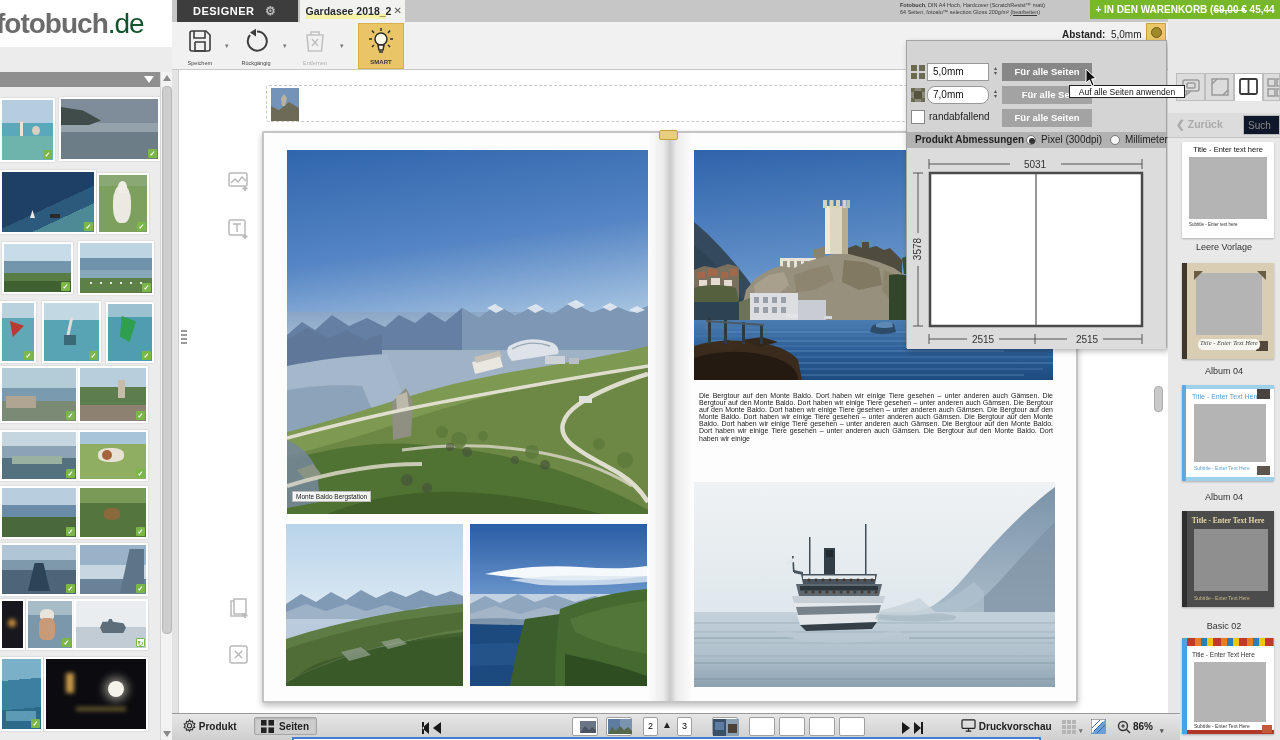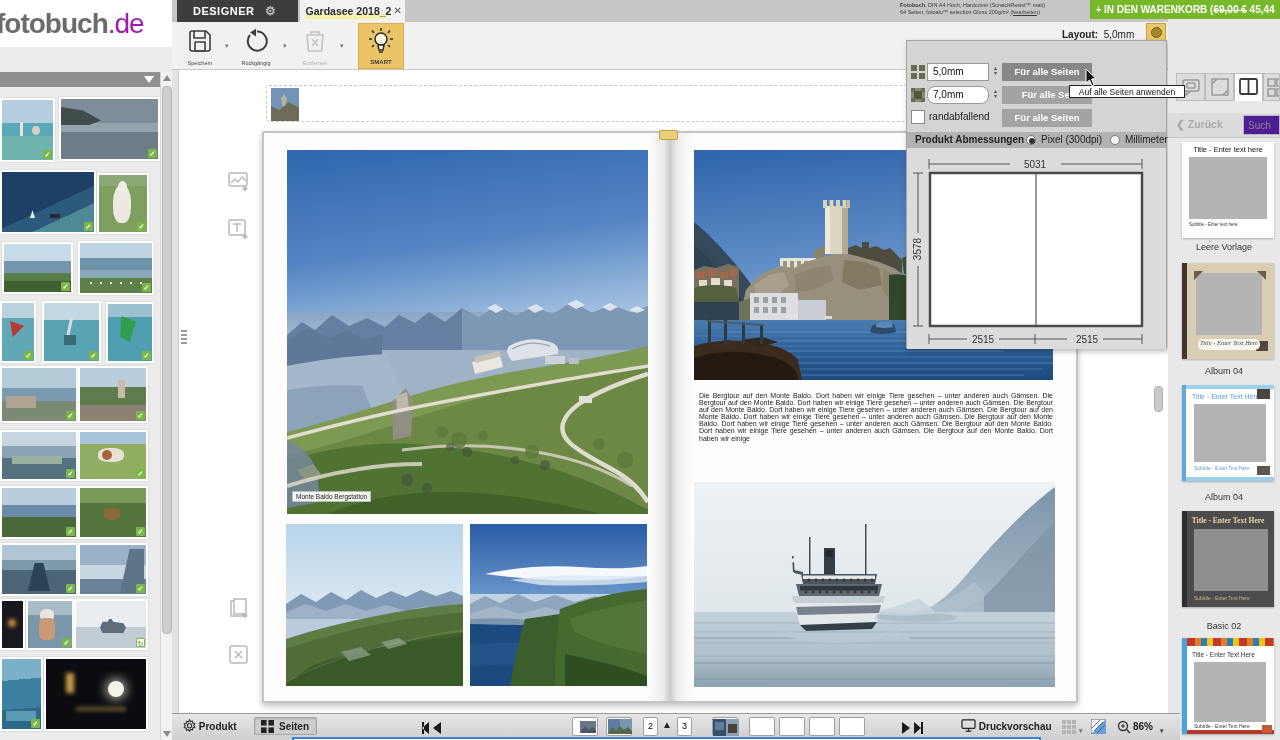--- a/index.html
+++ b/index.html
@@ -5,21 +5,21 @@
 * { margin:0; padding:0; box-sizing:border-box; }
 html,body { width:1280px; height:740px; overflow:hidden; }
 body { font-family:"Liberation Sans", sans-serif; position:relative; background:#fff; }
 #app { position:absolute; left:0; top:0; width:1280px; height:740px; overflow:hidden; }
 .abs { position:absolute; }
 
 
 #sb { left:0; top:0; width:172px; height:740px; background:#ececec; }
 #sb-logo { left:0; top:0; width:172px; height:47px; background:#fff; }
 #sb-logo .t { position:absolute; left:-4px; top:8px; font-size:28px; color:#6b6b6b; font-weight:bold; letter-spacing:-1px; }
-#sb-logo .t .de { color:#a21caf; font-weight:normal; }
+#sb-logo .t .de { color:#14532d; font-weight:normal; }
 #sb-tools { left:0; top:47px; width:172px; height:25px; background:#e4e4e4; border-top:1px solid #cfcfcf; }
 #om-btn { position:absolute; left:54px; top:2px; width:114px; height:21px; background:#8dc63f; border-radius:2px; color:#fff; font-size:9px; font-weight:bold; text-align:center; line-height:21px; letter-spacing:0.2px; }
 #sb-head { left:0; top:72px; width:160px; height:15px; background:#8f8f8f; }
 #sb-head .tri { position:absolute; right:6px; top:4px; width:0; height:0; border-left:5px solid transparent; border-right:5px solid transparent; border-top:7px solid #fff; }
 #sb-grid { left:0; top:87px; width:160px; height:653px; background:#ececec; overflow:hidden; }
 #sb-scroll { left:160px; top:72px; width:12px; height:668px; background:#f2f2f2; border-left:1px solid #d5d5d5; }
 #sb-scroll .thumb { position:absolute; left:1px; top:14px; width:10px; height:548px; background:#cdcdcd; border:1px solid #b8b8b8; border-radius:4px; }
 #sb-scroll .au { position:absolute; left:2px; top:3px; width:0; height:0; border-left:4px solid transparent; border-right:4px solid transparent; border-bottom:6px solid #8a8a8a; }
 #sb-scroll .ad { position:absolute; left:2px; bottom:3px; width:0; height:0; border-left:4px solid transparent; border-right:4px solid transparent; border-top:6px solid #8a8a8a; }
 .ph { position:absolute; background:#888; box-shadow:0 0 0 2px #fff, 0 0 2px 2px rgba(0,0,0,0.15); }
@@ -73,21 +73,21 @@
 #pabar { position:absolute; left:0; top:91px; width:100%; height:16px; background:#b2b2b2; font-weight:bold; font-size:10px; color:#1f1f1f; line-height:16px; padding-left:8px; }
 #diagram { position:absolute; left:0; top:107px; width:100%; height:201px; background:#dcdcdc; }
 
 
 #rsb { left:1168px; top:19px; width:112px; height:721px; background:#e8e8e8; }
 #rsb-tabs { position:absolute; left:0; top:54px; width:112px; height:28px; }
 .rtab { position:absolute; top:0; width:29px; height:28px; background:#dcdcdc; border:1px solid #bdbdbd; }
 .rtab.active { background:#fff; border-bottom:none; }
 #rsb-nav { position:absolute; left:0; top:94px; width:112px; height:25px; background:#dcdcdc; border-bottom:1px solid #c5c5c5; }
 #zur { position:absolute; left:8px; top:5px; color:#aaa; font-size:10.5px; font-weight:bold; }
-#such { position:absolute; left:75px; top:2px; width:37px; height:20px; background:#4c1d95; border:1px solid #bbb; font-size:10px; color:#888; line-height:20px; padding-left:4px; }
+#such { position:absolute; left:75px; top:2px; width:37px; height:20px; background:#0f172a; border:1px solid #bbb; font-size:10px; color:#888; line-height:20px; padding-left:4px; }
 .tcard { position:absolute; left:14px; width:92px; height:96px; background:#fff; box-shadow:0 1px 2px rgba(0,0,0,0.25); overflow:hidden; }
 .tlabel { position:absolute; left:0; width:112px; text-align:center; font-size:9px; color:#333; }
 .tgray { position:absolute; background:#b4b4b4; }
 
 
 #bbar { left:172px; top:713px; width:1008px; height:27px; background:linear-gradient(#e6e6e6,#cfcfcf); border-top:1px solid #9a9a9a; }
 .bbtn { position:absolute; top:4px; height:18px; font-size:10px; color:#222; font-weight:bold; line-height:18px; }
 .pgbox { position:absolute; top:3px; width:26px; height:19px; background:#fff; border:1px solid #9f9f9f; border-radius:2px; }
 #bluebox { left:292px; top:737px; width:749px; height:3px; border:2px solid #3f7ed5; border-bottom:none; background:#fff; }
 </style>
@@ -464,21 +464,21 @@
       <div class="lab">Entfernen</div></div>
     <div class="tsep" style="left:168px;">▾</div>
     <div id="smart-btn">
       <svg width="30" height="32" viewBox="0 0 30 32" fill="none" stroke="#2d2d2d" stroke-width="1.5" style="margin-top:2px;">
         <circle cx="15" cy="13" r="6" fill="#fffbe8"></circle>
         <path d="M12,19 L18,19 L17,24 L13,24 Z" fill="#fffbe8"></path>
         <path d="M13,26 L17,26"></path>
         <path d="M15,2 L15,5 M24,4.5 L22,7 M27,13 L24,13 M24,21 L22,19 M6,4.5 L8,7 M3,13 L6,13 M6,21 L8,19"></path>
       </svg>
       <div class="lab">SMART</div></div>
-    <div id="abstand"><b>Layout:</b>&nbsp; 5,0mm</div>
+    <div id="abstand"><b>Abstand:</b>&nbsp; 5,0mm</div>
     <div id="abst-icon">
         <div class="c"></div>
       </div>
   </div>
 
   <div id="sb" class="abs">
     <div id="sb-logo" class="abs">
         <div class="t">fotobuch<span class="de">.de</span></div>
       </div>
     <div id="sb-head" class="abs">

